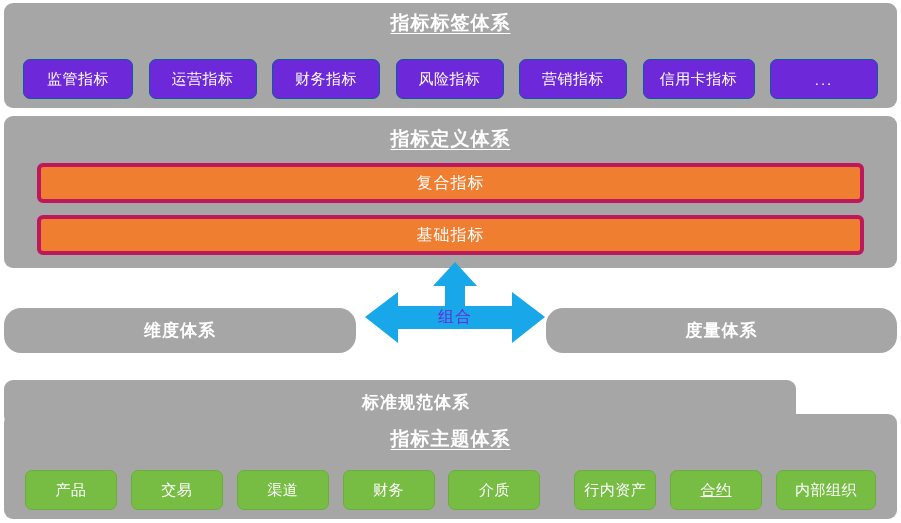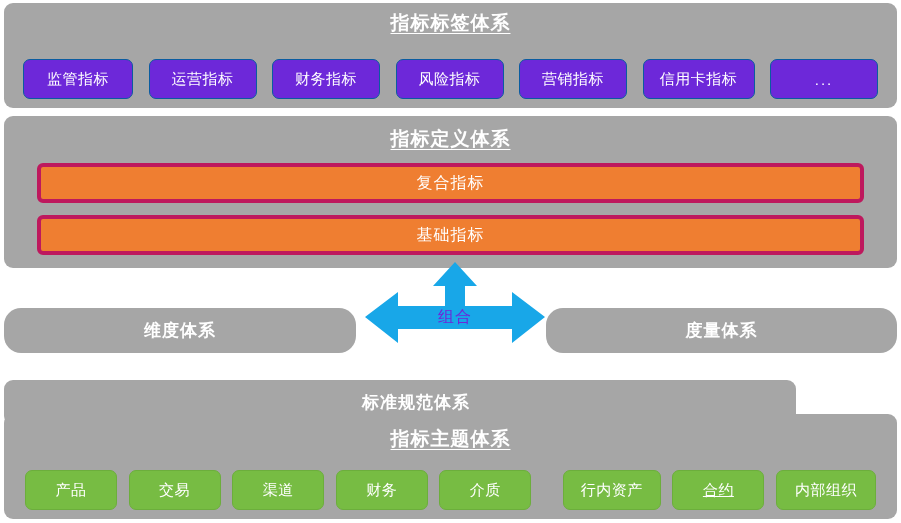--- a/index.html
+++ b/index.html
@@ -209,19 +209,19 @@
   <div class="bar-gray" style="left:4px; top:380px; width:792px; height:45px;padding-left:32px;">标准规范体系</div>
 
   <div class="panel" style="left:4px; top:414px; width:893px; height:105px;">
     <div class="panel-title" style="top:13px;">指标主题体系</div>
     <div class="chip-row" style="left:21px; top:56px; width:851px; height:40px;">
         <div class="chip-green" style="width: 92px;">产品</div>
         <div class="chip-green" style="width: 92px;">交易</div>
         <div class="chip-green" style="width: 92px;">渠道</div>
         <div class="chip-green" style="width: 92px;">财务</div>
         <div class="chip-green" style="width: 92px;">介质</div>
-        <div class="chip-green" style="width: 98px; margin-left: 20px;">行内资产</div>
+        <div class="chip-green" style="width: 82px; margin-left: 20px;">行内资产</div>
         <div class="chip-green" style="width: 92px; text-decoration: underline;">合约</div>
         <div class="chip-green" style="width: 100px;">内部组织</div>
       </div>
   </div>
 
 </div>
 
 </body></html>

